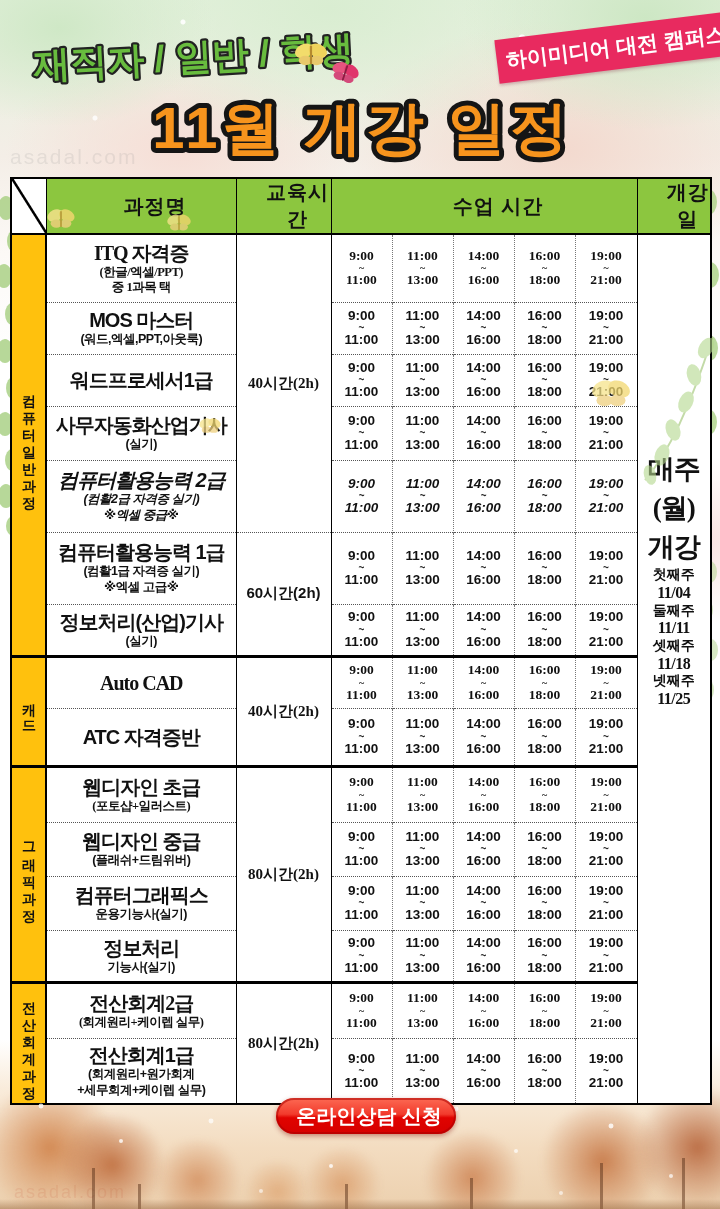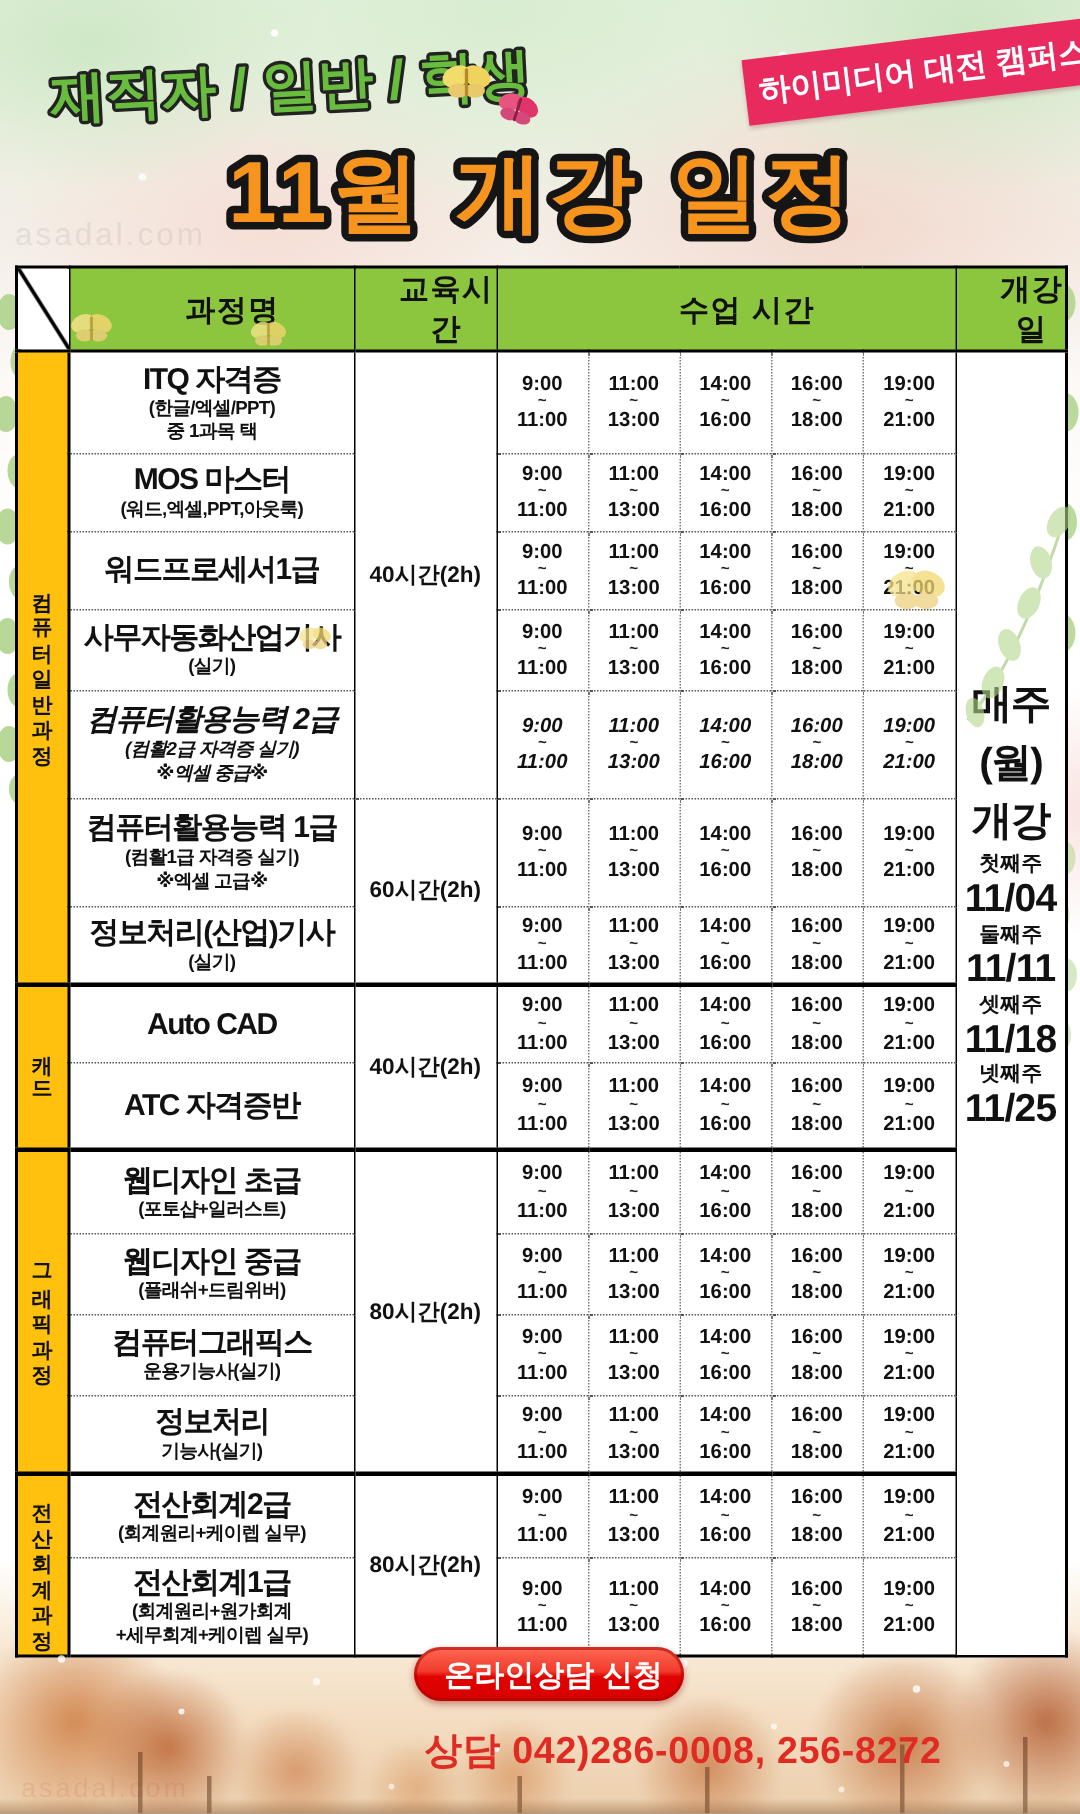--- a/index.html
+++ b/index.html
@@ -34,39 +34,39 @@
   .watermark-bottom{position:absolute;left:14px;top:1182px;font-size:18px;color:rgba(200,90,70,.15);letter-spacing:2px;}
   
   .table-wrap{position:absolute;left:10px;top:177px;width:700px;height:895px;z-index:2;}
   table{border-collapse:collapse;table-layout:fixed;width:700px;height:100%;background:#fff;border:2px solid #000;}
   th,td{padding:0;vertical-align:middle;text-align:center;}
   th{background:var(--header-green,#8cc63f);font-size:20px;font-weight:bold;
      border:1.5px solid #000;border-bottom:2px solid #000;height:25px;letter-spacing:1px;padding-left:28px;}
   th.diag{background:
       linear-gradient(to right top,#fff calc(50% - 1.5px),#000 calc(50% - .5px),#000 calc(50% + 1px),#fff calc(50% + 2px));}
   td{border-top:1px dotted #555;}
-  tr.group-start td{border-top:3px solid #000;}
+  tr.group-start td{border-top:3px solid #000;font-family:Liberation Serif, serif;}
   tr.first-row td{border-top:none;}
   td.cat{background:var(--category-yellow,#ffc10d);border-right:2px solid #000;border-top:3px solid #000;}
   .vert{writing-mode:vertical-rl;text-orientation:upright;margin:0 auto;
         font-size:14px;font-weight:bold;letter-spacing:3px;line-height:1;}
   td.course{border-right:1.5px solid #000;}
   .c-title{font-size:20px;font-weight:bold;letter-spacing:-1px;line-height:1.2;white-space:nowrap;}
   .c-sub{font-size:12.5px;font-weight:bold;line-height:1.25;letter-spacing:-0.5px;}
   td.hours{border-right:1.5px solid #000;font-size:15px;font-weight:bold;background:#fff;}
   td.time{border-right:1px dotted #777;line-height:1.05;}
   td.time.tlast{border-right:1.5px solid #000;}
   .t-from,.t-to{font-size:13.5px;font-weight:bold;}
   .t-tilde{font-size:10px;font-weight:bold;color:#222;line-height:1;}
   td.datecell{position:relative;background:#fff;padding-left:12px;}
   .date-inner{position:absolute;left:0;right:0;top:215px;text-align:center;}
   .d-head{font-size:27px;font-weight:bold;line-height:1.45;letter-spacing:-1px;}
   .wk{}
   .wk-label{font-size:14px;font-weight:bold;line-height:1.2;}
-  .wk-date{font-size:26px;font-weight:bold;line-height:1.15;letter-spacing:-0.5px;}
+  .wk-date{font-size:16px;font-weight:bold;line-height:1.15;letter-spacing:-0.5px;}
   
   .deco{position:absolute;pointer-events:none;}
   .z-top{z-index:5;}
   
   .consult-btn{
     position:absolute;left:276px;top:1098px;width:180px;height:36px;z-index:6;
     border:none;border-radius:18px;cursor:pointer;
     background:linear-gradient(180deg,#fc6a54 0%,#f23b2c 45%,#e00300 55%,#d60000 100%);
     box-shadow:0 2px 5px rgba(140,20,10,.45), inset 0 0 0 2px rgba(170,0,0,.55);
     color:#fff;font-weight:bold;font-size:20px;letter-spacing:0;
@@ -744,16 +744,15 @@
   <span class="trunk" style="left:345px;top:1184px;height:25px"></span>
   <span class="trunk" style="left:470px;top:1178px;height:31px"></span>
   <span class="trunk" style="left:600px;top:1163px;height:46px"></span>
   <span class="trunk" style="left:682px;top:1158px;height:51px"></span>
   <span class="snow"></span>
   <div class="ground"></div>
 
   <button class="consult-btn">온라인상담 신청</button>
 
 
-  <div class="phone">상담 042)286-0008, 256-8272</div>
 
   <div class="watermark-bottom">asadal.com</div>
 </div>
 
 </body></html>

